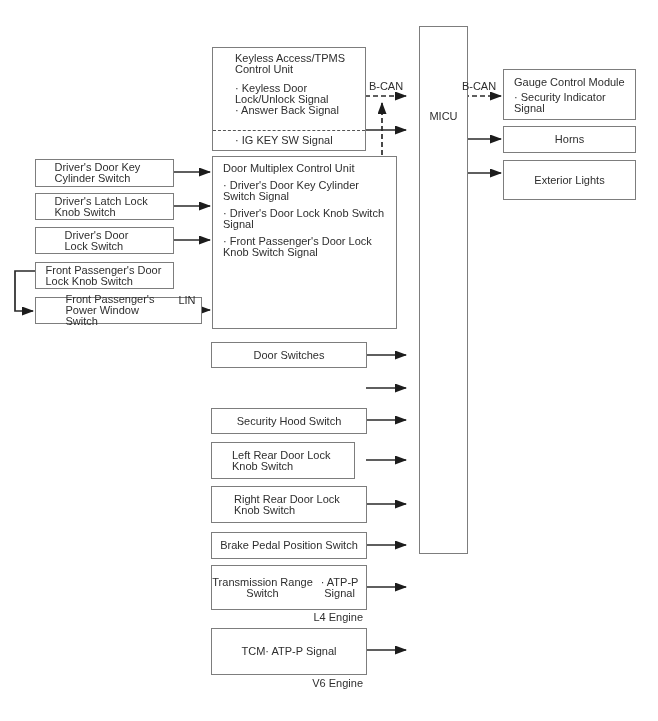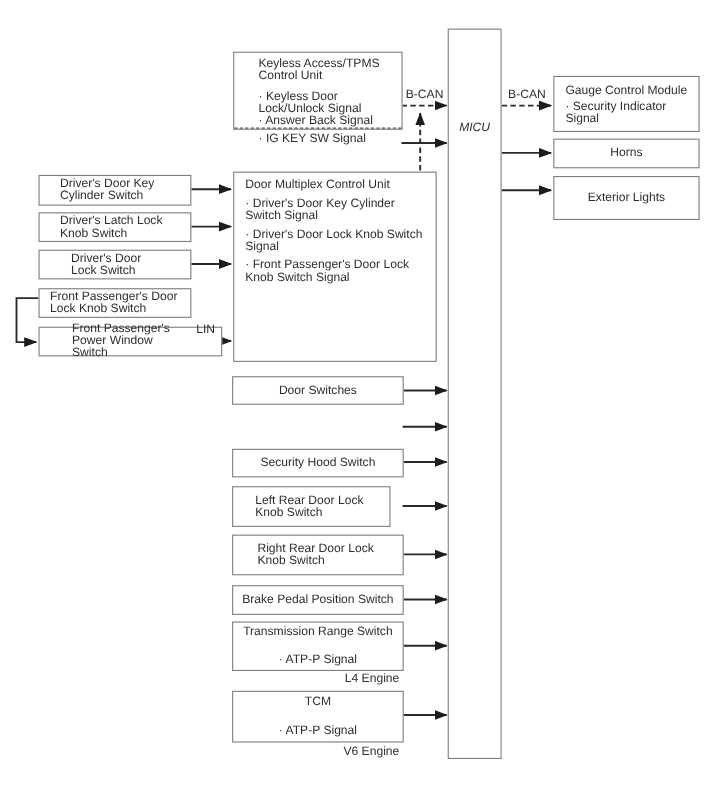--- a/index.html
+++ b/index.html
@@ -21,21 +21,21 @@
   }
   .center-box{display:flex;align-items:center;justify-content:center;text-align:center;}
   .center-left{display:flex;align-items:center;justify-content:center;}
   .center-left .inner{text-align:left;}
   .pad-box{padding:6px 4px 0 10px;}
   .sig{margin-top:6px;}
   .keyless-wrap{display:flex;flex-direction:column;padding:0;}
   .keyless-main{flex:1;padding:5px 4px 0 22px;}
   .keyless-main .sig{margin-top:8px;}
   .keyless-ig{border-top:1px dashed #555;padding:4px 4px 0 22px;height:20px;box-sizing:border-box;}
-  .stack-center{display:flex;flex-direction:column;align-items:center;justify-content:center;row-gap:15px;text-align:center;}
+  .stack-center{display:flex;flex-direction:row;align-items:center;justify-content:center;row-gap:15px;text-align:center;}
   .micu-box{display:flex;justify-content:center;padding-top:84px;box-sizing:border-box;}
   .bus-label{position:absolute;z-index:2;text-align:center;}
   .caption{position:absolute;z-index:2;text-align:right;}
 </style>
 </head>
 <body>
 
 <div id="diagram">
 
   <svg id="wires" width="658" height="721" viewBox="0 0 658 721">
@@ -72,25 +72,25 @@
         <path d="M173,310 H210" marker-end="url(#arr)"></path>
         <path d="M366,227 H382 V103" marker-end="url(#arr)"></path>
       </g>
     </g>
   </svg>
 
   <div class="bus-label" style="left:366px;top:81px;width:40px;">B-CAN</div>
   <div class="bus-label" style="left:458px;top:81px;width:42px;">B-CAN</div>
   <div class="bus-label" style="left:172px;top:295px;width:30px;">LIN</div>
 
-  <div class="box micu-box" style="left:407px;top:26px;width:49px;height:664px;font-style:italic;">
+  <div class="box micu-box" style="left:419px;top:26px;width:49px;height:528px;">
     <span>MICU</span>
   </div>
 
-  <div class="box keyless-wrap" style="left:212px;top:47px;width:154px;height:71px;">
+  <div class="box keyless-wrap" style="left:212px;top:47px;width:154px;height:104px;">
     <div class="keyless-main">
       <div>Keyless Access/TPMS Control Unit</div>
       <div class="sig">· Keyless Door Lock/Unlock Signal</div>
       <div>· Answer Back Signal</div>
     </div>
     <div class="keyless-ig">· IG KEY SW Signal</div>
   </div>
 
   <div class="box pad-box" style="left:212px;top:156px;width:185px;height:173px;">
     <div>Door Multiplex Control Unit</div>

